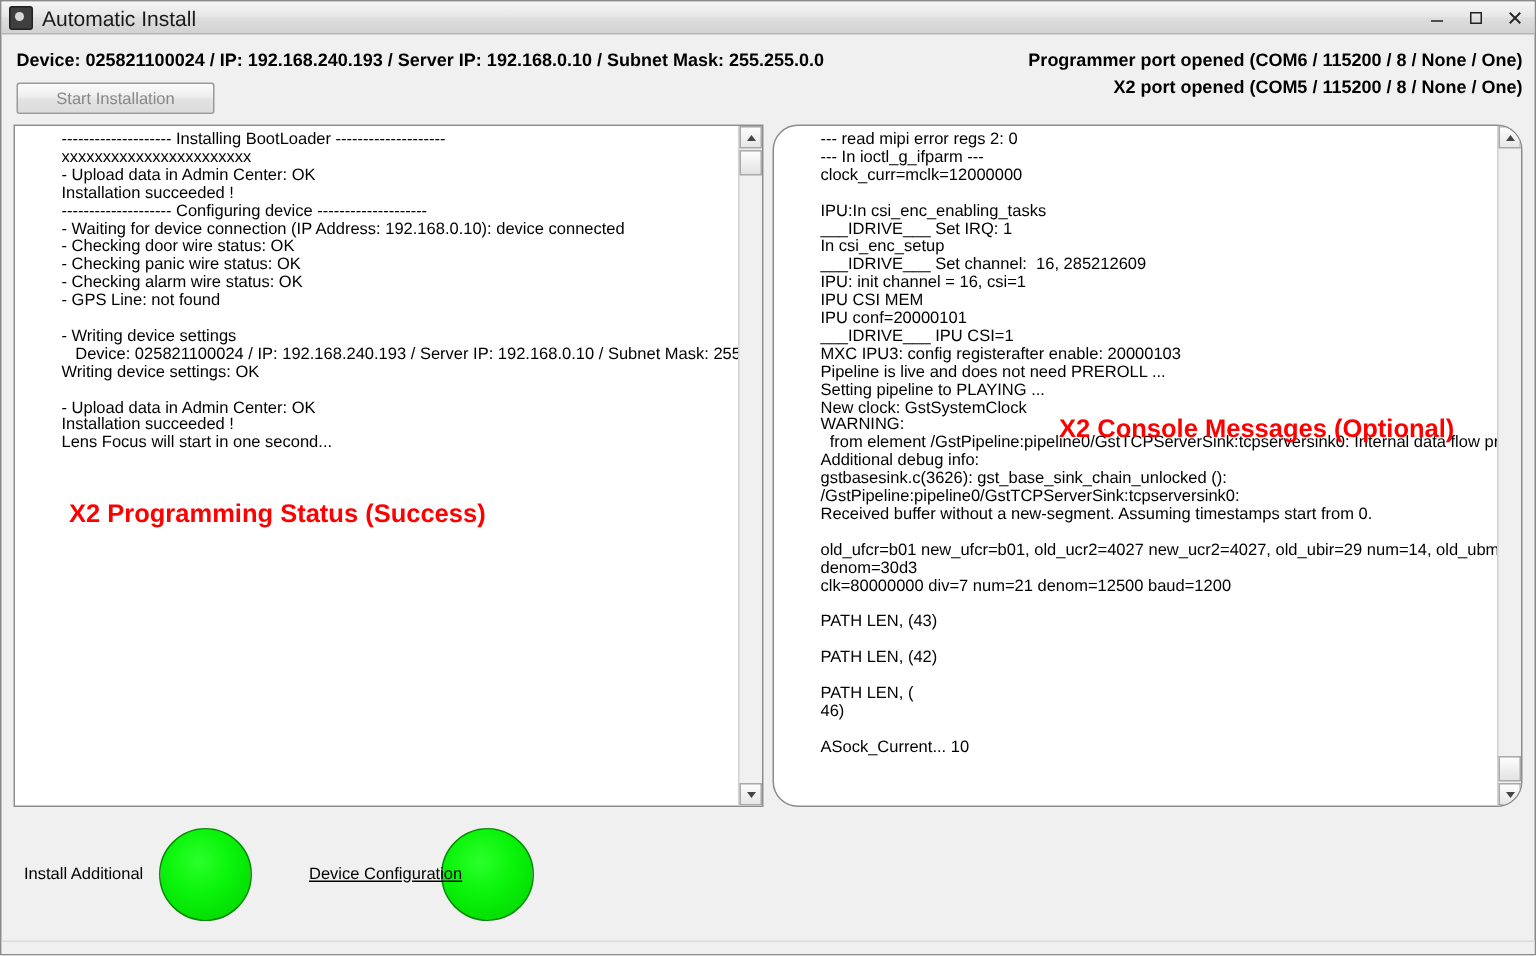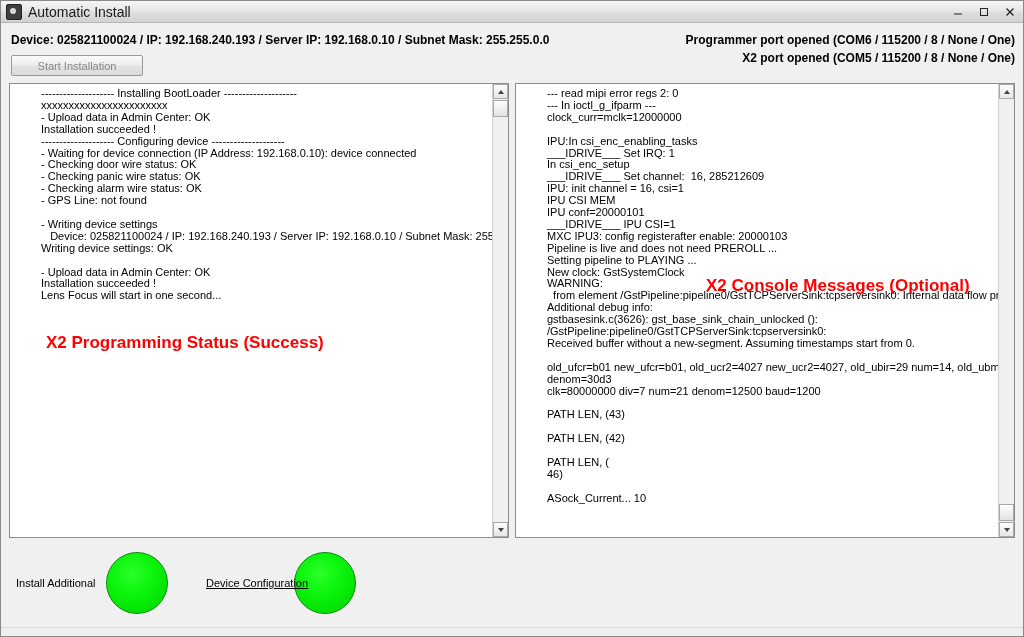--- a/index.html
+++ b/index.html
@@ -123,21 +123,21 @@
 
   
   .panel {
     position: absolute;
     background: #ffffff;
     border: 1px solid #8c8c8c;
     box-sizing: border-box;
     overflow: hidden;
   }
   .panel-left  { left: 8px;   top: 82px; width: 500px; height: 455px; }
-  .panel-right { left: 514px; top: 82px; width: 500px; height: 455px; }
+  .panel-right { left: 514px; top: 82px; width: 500px; height: 455px; border-radius: 17px; }
 
   .panel-body {
     position: absolute;
     left: 0; top: 0;
     right: 16px;
     bottom: 0;
     padding: 4px 4px 4px 6px;
     overflow: hidden;
     box-sizing: border-box;
     margin-left: 25px;

